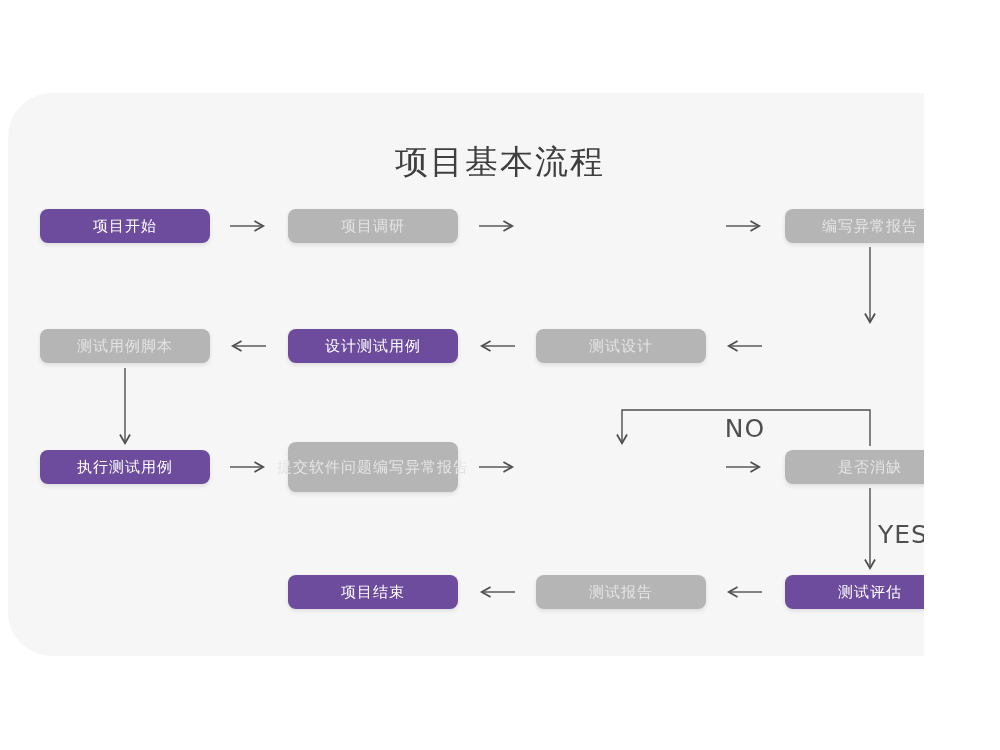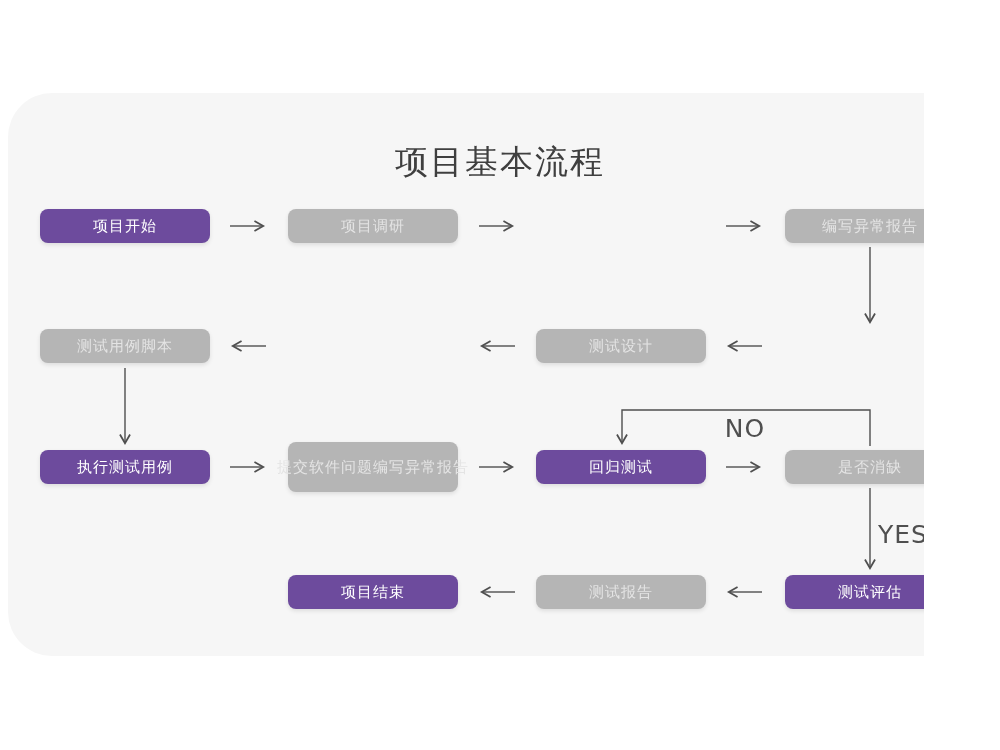--- a/index.html
+++ b/index.html
@@ -137,34 +137,34 @@
   <div class="node gray" style="left:288px; top:209px">
       <span>项目调研</span>
     </div>
   <div class="node gray" style="left:785px; top:209px">
       <span>编写异常报告</span>
     </div>
 
   <div class="node gray" style="left:40px;  top:329px">
       <span>测试用例脚本</span>
     </div>
+  <div class="node purple" style="left:288px; top:329px">
+      <span>设计测试用例</span>
+    </div>
   <div class="node gray" style="left:536px; top:329px">
       <span>测试设计</span>
     </div>
 
   <div class="node purple" style="left:40px;  top:450px">
       <span>执行测试用例</span>
     </div>
   <div class="node gray tall" style="left:288px; top:442px">
     <span>提交软件问题</span>
     <span>编写异常报告</span>
   </div>
-  <div class="node purple" style="left:536px; top:450px">
-      <span>回归测试</span>
-    </div>
   <div class="node gray" style="left:785px; top:450px">
       <span>是否消缺</span>
     </div>
 
   <div class="node purple" style="left:288px; top:575px">
       <span>项目结束</span>
     </div>
   <div class="node gray" style="left:536px; top:575px">
       <span>测试报告</span>
     </div>

